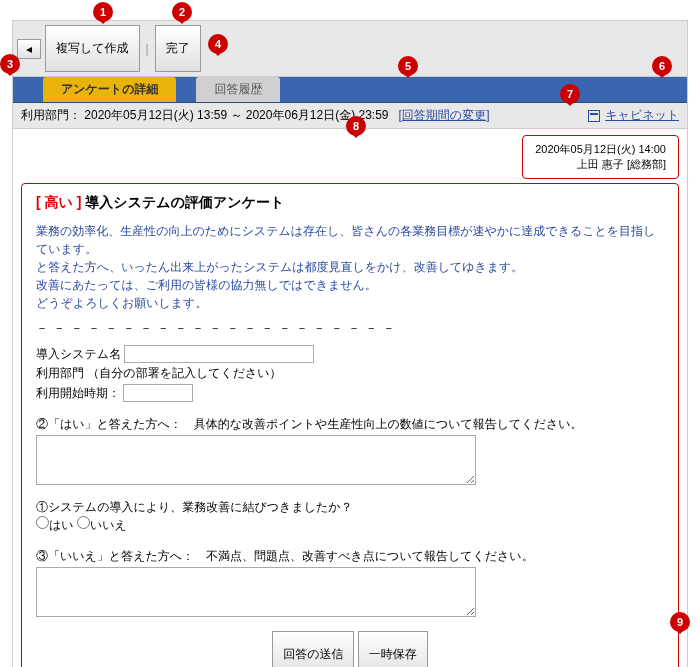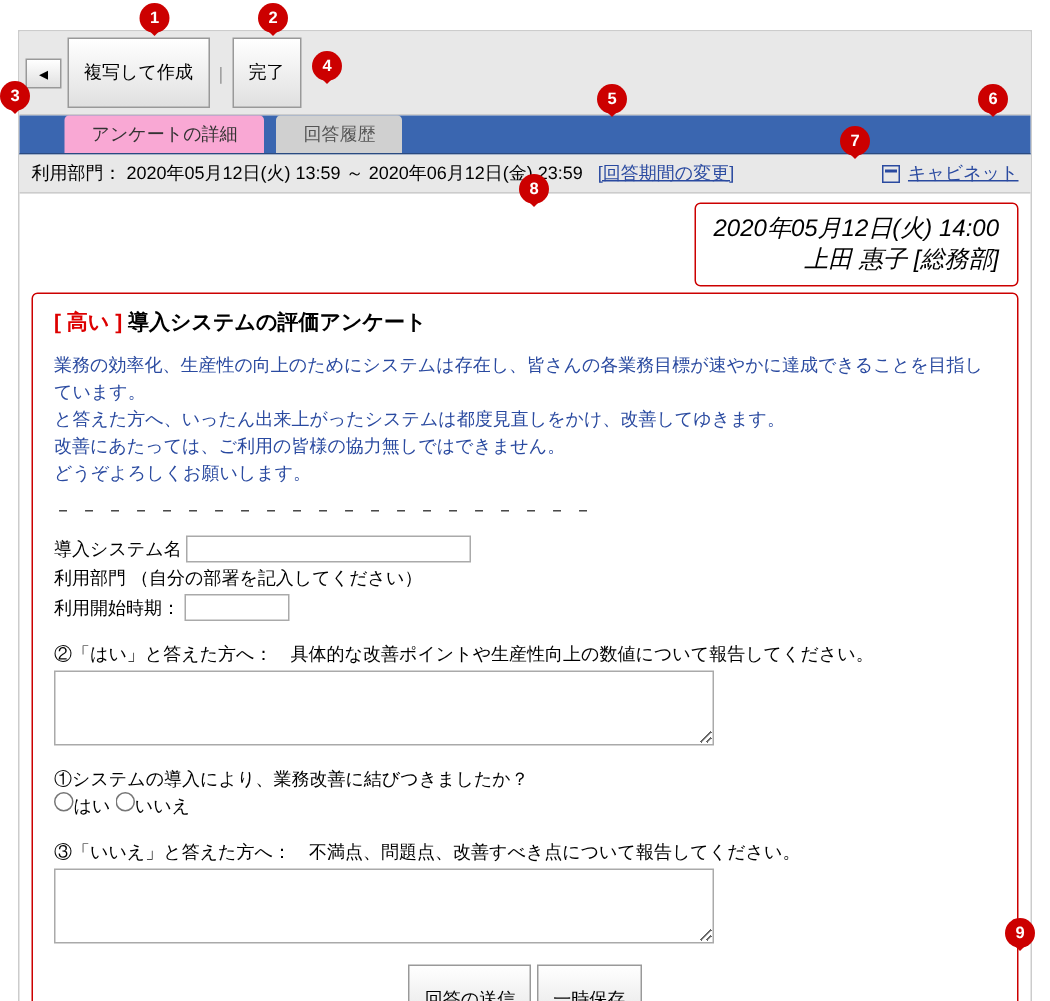--- a/index.html
+++ b/index.html
@@ -6,27 +6,27 @@
     body { font-family: "MS PGothic", sans-serif; font-size: 12px; background: #fff; width: 700px; }
     .marker { position: absolute; width: 20px; height: 20px; border-radius: 50%; background: #c00; color: #fff; display: flex; align-items: center; justify-content: center; font-weight: bold; font-size: 11px; z-index: 100; }
     .marker::after { content: ""; position: absolute; bottom: -6px; left: 50%; transform: translateX(-50%); border: 4px solid transparent; border-top-color: #c00; }
     .wrap { position: relative; border: 1px solid #ccc; margin: 20px 12px 8px 12px; }
     .toolbar { display: flex; align-items: center; gap: 4px; padding: 4px; background: #e8e8e8; border-bottom: 1px solid #ccc; }
     .btn, .btn-sm { background: linear-gradient(#fff, #e0e0e0); border: 1px solid #999; padding: 14px 10px; font-size: 12px; cursor: pointer; }
     .btn-icon { padding: 2px 8px; }
     .sep { color: #999; margin: 0 2px; }
     .tabbar { display: flex; background: #3a66b0; padding-left: 30px; border-bottom: 1px solid #2a4a80; }
     .tab { padding: 4px 18px; font-size: 12px; cursor: pointer; }
-    .tab.active { background: #f9a8d4; color: #333; border-radius: 3px 3px 0 0; }
-    .tab.inactive { background: #d0d0d0; color: #555; border-radius: 3px 3px 0 0; margin-left: 8px; }
+    .tab.active { background: #eab308; color: #333; border-radius: 3px 3px 0 0; font-weight: bold; }
+    .tab.inactive { background: #d0d0d0; color: #555; border-radius: 3px 3px 0 0; margin-left: 20px; }
     .periodbar { display: flex; justify-content: space-between; align-items: center; padding: 4px 8px; background: #e8e8e8; border-bottom: 1px solid #ccc; font-size: 12px; }
     .link { color: #2a4aa0; text-decoration: underline; cursor: pointer; }
     .cabicon { display:inline-block; width:12px; height:12px; border:1px solid #2a4aa0; margin-right:2px; vertical-align:middle; position:relative; }
     .cabicon::before{content:"";position:absolute;top:2px;left:1px;right:1px;height:2px;background:#2a4aa0;}
-    .meta-right { text-align: right; padding: 6px 12px; border: 1px solid #c00; border-radius: 4px; margin: 6px 8px 4px auto; width: fit-content; font-size: 16px; font-style: italic; }
+    .meta-right { text-align: right; padding: 6px 12px; border: 1px solid #c00; border-radius: 4px; margin: 6px 8px 4px auto; width: fit-content; font-size: 11px; }
     .survey { border: 1px solid #c00; border-radius: 4px; margin: 2px 8px 8px 8px; padding: 10px 14px 14px 14px; }
     .survey h2 { text-align: left; font-size: 14px; font-weight: bold; margin-bottom: 10px; }
     .priority { color: #d00; }
     .desc { font-size: 12px; line-height: 1.5; }
     .desc .blue { color: #2a4aa0; }
     .dashes { letter-spacing: 1px; margin: 8px 0; }
     .row { margin: 2px 0; font-size: 12px; }
     .row input[type="text"] { border: 1px solid #aaa; font-size: 12px; padding: 1px 2px; }
     .q { margin-top: 14px; font-size: 12px; }
     .q textarea { width: 440px; height: 50px; border: 1px solid #aaa; font-size: 12px; display:block; margin-top:2px; }

